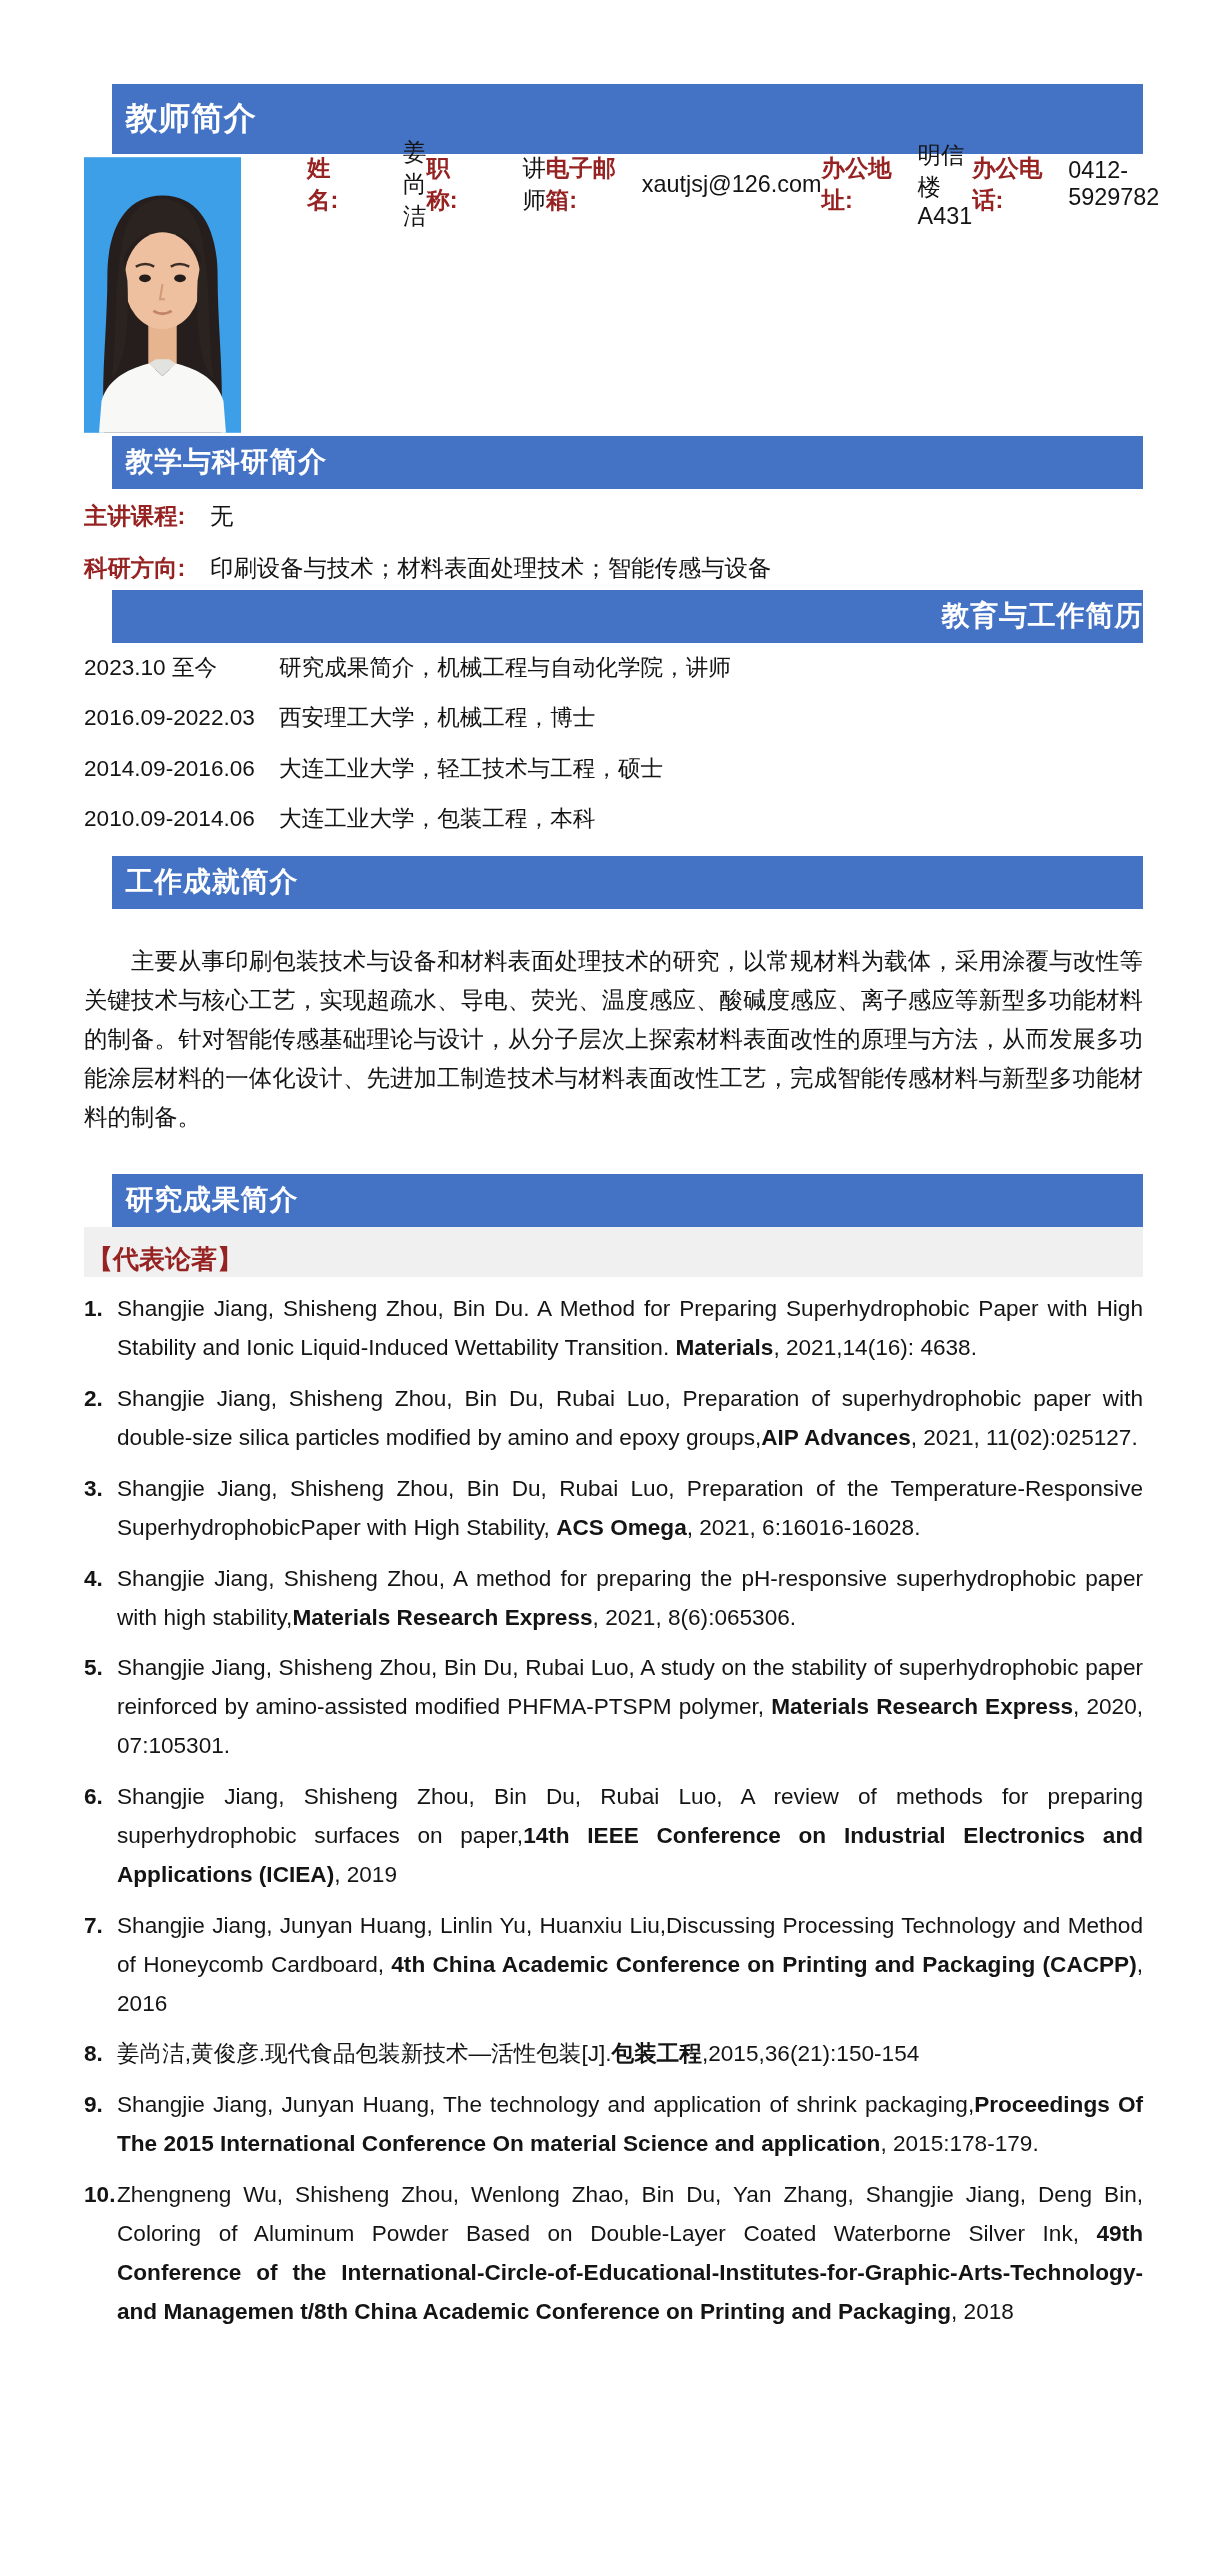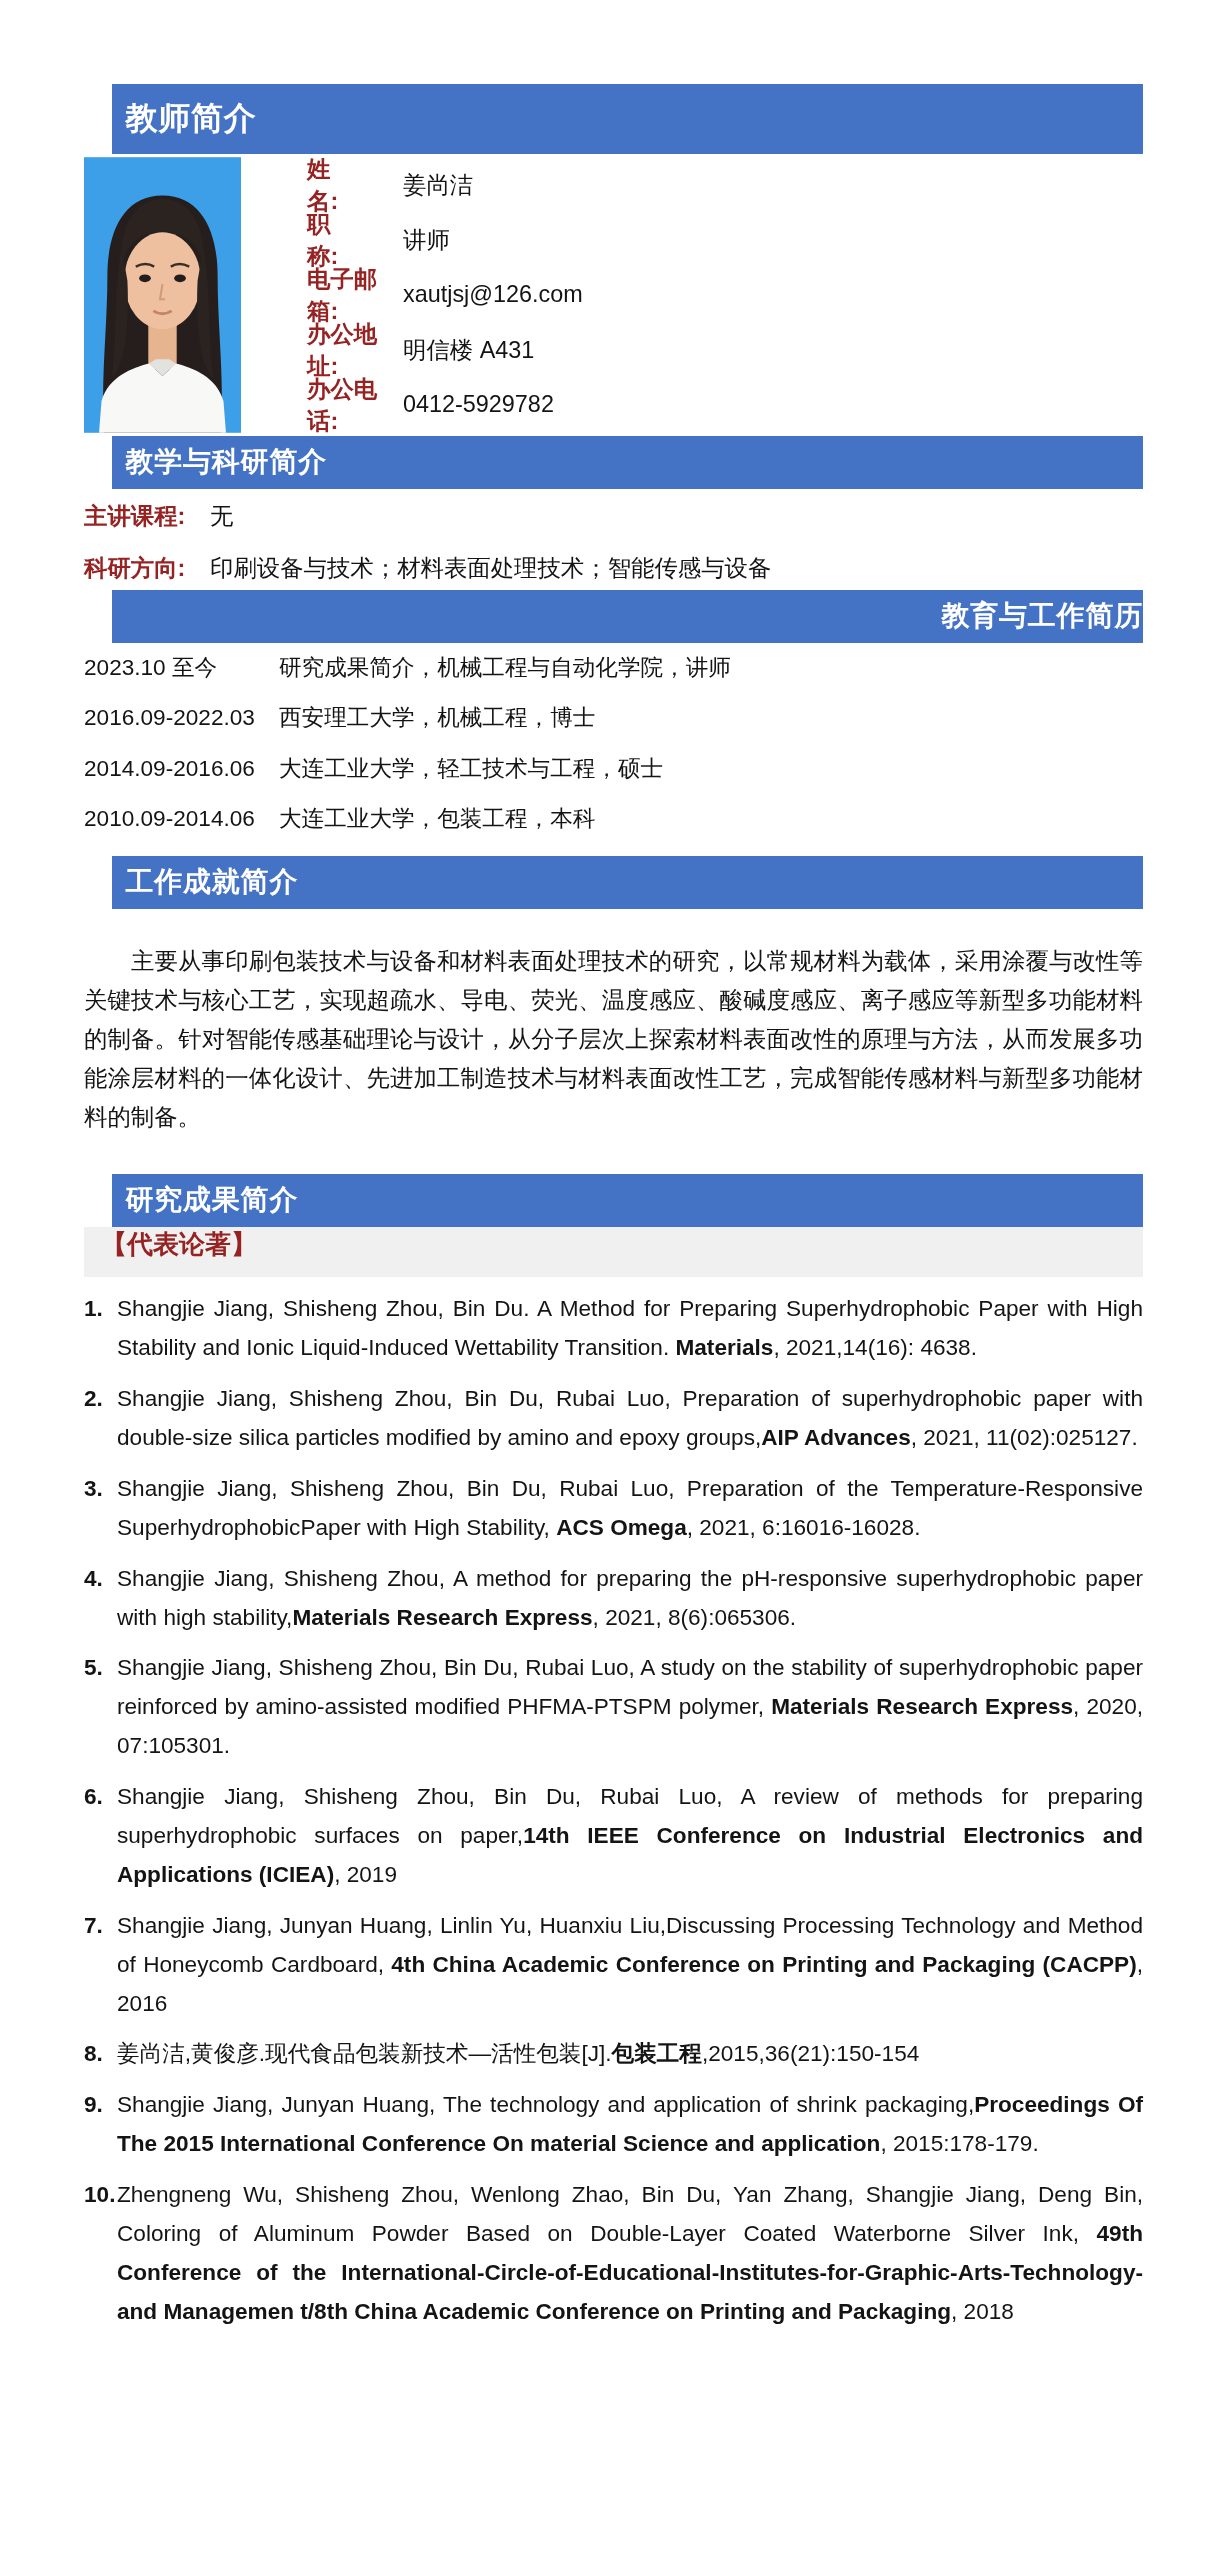--- a/index.html
+++ b/index.html
@@ -19,21 +19,21 @@
   .bar{
     background:var(--bar-blue);color:#ffffff;font-weight:700;
     height:53px;display:flex;align-items:center;padding-left:13.4px;
     font-size:28px;letter-spacing:0.8px;margin-left:28px;
   }
   .bar-lg{height:70px;font-size:32px;}
   
   .profile-row{display:flex;margin-top:2.5px;height:276px;}
   .photo{width:157px;height:276px;flex:none;overflow:hidden;}
   .photo svg{display:block;}
-  .fields{margin-left:66px;flex:1;display:flex;flex-direction:column;justify-content:center;}
+  .fields{margin-left:66px;flex:1;display:flex;flex-direction:row;justify-content:center;}
   .field-row{height:55px;display:flex;align-items:center;font-size:23.4px;}
   .field-label{color:var(--label-red);font-weight:700;width:96px;flex:none;}
   .field-value{color:var(--text);}
   
   .kv-rows{margin-top:11.7px;}
   .kv-row{display:flex;font-size:23.4px;line-height:33px;margin-bottom:18.4px;}
   .kv-label{color:var(--label-red);font-weight:700;width:126px;flex:none;}
   .kv-value{flex:1;color:var(--text);}
   .kv-rows .kv-row:last-child{margin-bottom:0;align-items:center;}
   .bar.mt6{margin-top:5px;justify-content:flex-end;}
@@ -45,22 +45,22 @@
   .edu-row{display:flex;font-size:22.6px;line-height:28.5px;margin-bottom:22px;}
   .edu-period{width:195px;flex:none;}
   .edu-detail{flex:1;}
   
   .achievement{
     margin:33px 0 0 0;font-size:23.4px;line-height:39px;text-align:justify;
     text-indent:47px;color:var(--text);
   }
   
   .band{
-    background:var(--band-bg);height:50px;display:flex;align-items:flex-start;
-    padding-left:17px;font-size:26px;font-weight:700;color:var(--label-red);
+    background:var(--band-bg);height:50px;display:flex;align-items:flex-end;
+    padding-left:3px;font-size:26px;font-weight:700;color:var(--label-red);
   }
   
   .pubs{list-style:none;margin:12.6px 0 0 0;padding:0;}
   .pub{display:flex;font-size:22.6px;line-height:39px;margin-bottom:11.7px;}
   .pub-num{width:33px;flex:none;font-weight:700;}
   .pub-text{flex:1;text-align:justify;}
   .pub-text b{font-weight:700;}
 </style>
 </head>
 <body>

